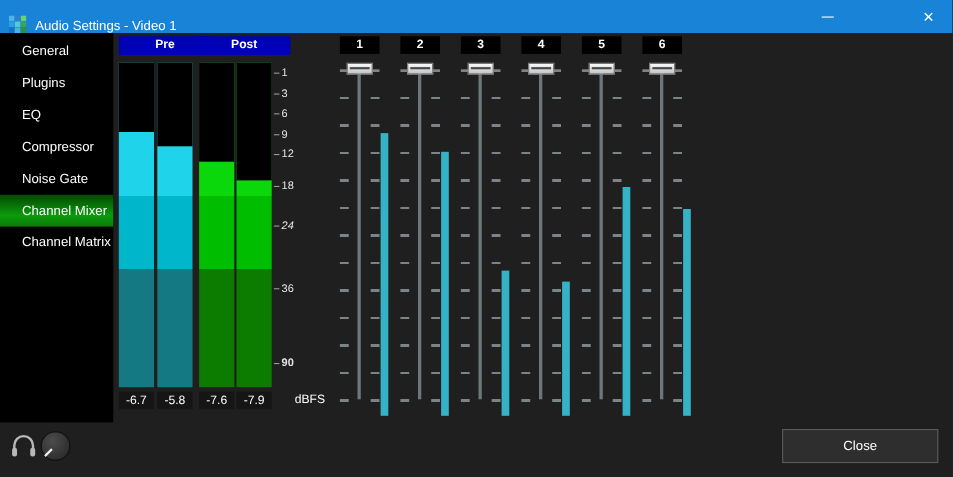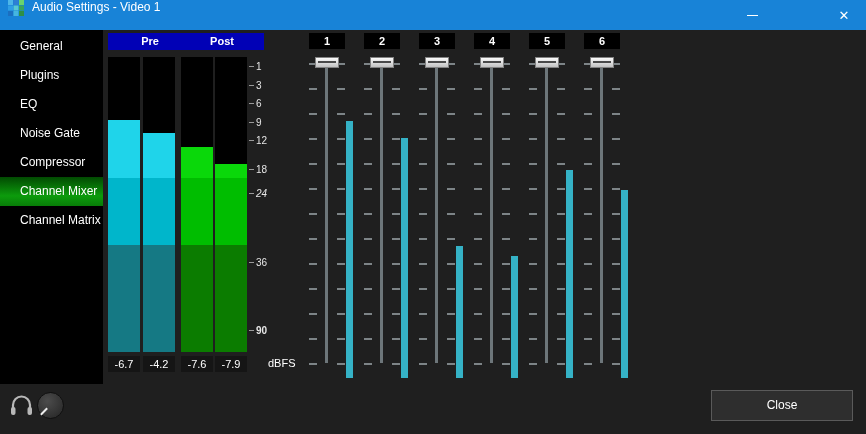--- a/index.html
+++ b/index.html
@@ -1,20 +1,20 @@
 <!DOCTYPE html>
 <html><head>
 <meta charset="utf-8">
 <style>
   * { box-sizing: border-box; }
   body { margin: 0; font-family: "Liberation Sans", sans-serif; background: #3a3a3a; }
   .window { position: relative; width: 866px; height: 434px; background: #1f1f1f; overflow: hidden; }
 
   
-  .titlebar { position: absolute; left: 0; top: 0; width: 100%; height: 30px; background: #1883d7; display: flex; align-items: flex-start; }
+  .titlebar { position: absolute; left: 0; top: 0; width: 100%; height: 30px; background: #1883d7; display: flex; align-items: flex-end; }
   .app-icon { width: 16px; height: 16px; margin-left: 8px; }
   .title { color: #fff; font-size: 12px; margin-left: 8px; }
   .tb-btn { position: absolute; top: 0; width: 44px; height: 30px; display: flex; align-items: center; justify-content: center; color: #fff; cursor: pointer; }
   .tb-min { right: 92px; }
   .tb-close { right: 0; font-size: 13px; }
   .min-glyph { width: 11px; height: 1px; background: #fff; }
 
   
   .sidebar { position: absolute; left: 0; top: 30px; width: 103px; height: 354px; background: #000; padding-top: 2px; }
   .side-item { height: 29px; line-height: 29px; padding-left: 20px; color: #fff; font-size: 12px; cursor: pointer; white-space: nowrap; }
@@ -70,22 +70,22 @@
     </div>
     <div class="tb-btn tb-close">
       <span>✕</span>
     </div>
   </div>
 
   <nav class="sidebar" id="sidebar">
       <div class="side-item">General</div>
       <div class="side-item">Plugins</div>
       <div class="side-item">EQ</div>
+      <div class="side-item">Compressor</div>
       <div class="side-item">Noise Gate</div>
-      <div class="side-item">Compressor</div>
       <div class="side-item selected">Channel Mixer</div>
       <div class="side-item">Channel Matrix</div>
     </nav>
 
   <div class="meter-header" style="left:108px">Pre</div>
   <div class="meter-header" style="left:180px">Post</div>
 
   <div class="meter" style="left: 108px; background: linear-gradient(rgb(31, 212, 234) 0%, rgb(31, 212, 234) 41%, rgb(0, 182, 203) 41%, rgb(0, 182, 203) 63.7%, rgb(21, 121, 132) 63.7%, rgb(21, 121, 132) 100%);">
       <div class="meter-cover" style="height: 21.4%;"></div>
     </div>
@@ -117,36 +117,36 @@
         <span>9</span>
       </div>
       <div class="scale-item" style="top: 135px;">
         <span class="scale-tick"></span>
         <span>12</span>
       </div>
       <div class="scale-item" style="top: 164px;">
         <span class="scale-tick"></span>
         <span>18</span>
       </div>
-      <div class="scale-item" style="top: 188px; font-style: italic;">
+      <div class="scale-item" style="top: 200px; font-style: italic;">
         <span class="scale-tick"></span>
         <span>24</span>
       </div>
       <div class="scale-item" style="top: 257px;">
         <span class="scale-tick"></span>
         <span>36</span>
       </div>
       <div class="scale-item" style="top: 325px; font-weight: bold;">
         <span class="scale-tick"></span>
         <span>90</span>
       </div>
     </div>
 
   <div class="readout" style="left:108px">-6.7</div>
-  <div class="readout" style="left:143px">-4.2</div>
+  <div class="readout" style="left:143px">-5.8</div>
   <div class="readout" style="left:181px">-7.6</div>
   <div class="readout" style="left:215px">-7.9</div>
   <div class="dbfs">dBFS</div>
 
   <div id="strips">
       <div class="strip" style="left: 300px;">
         <div class="chan-num">1</div>
         <div class="tick-col" style="left:9px"></div>
         <div class="tick-col" style="left:37px"></div>
         <div class="fader-track"></div>

